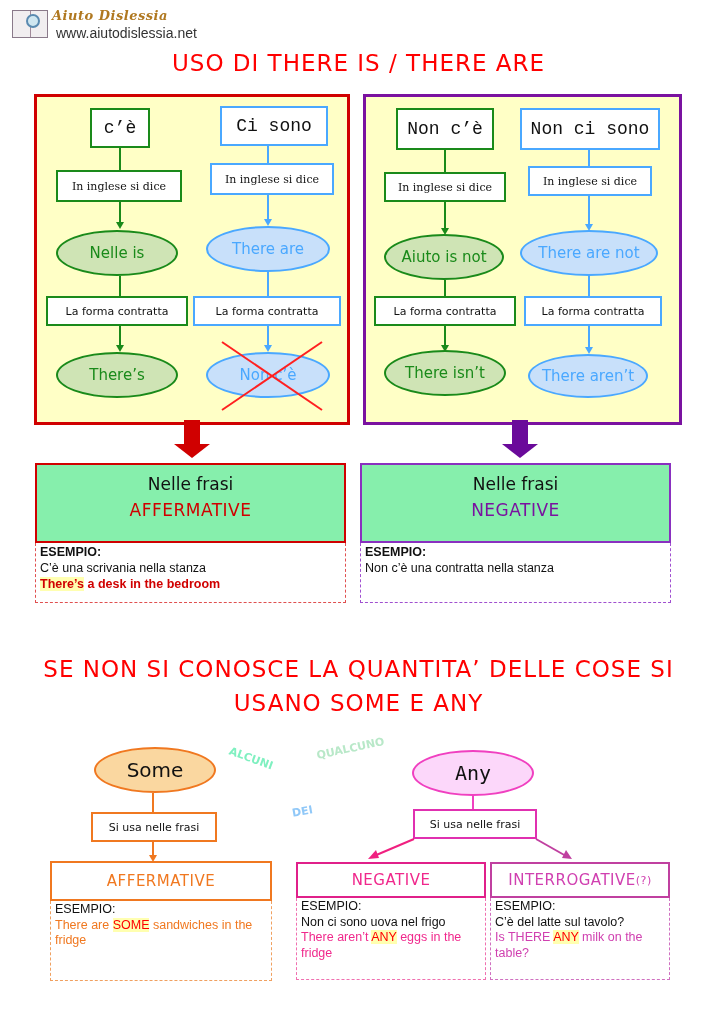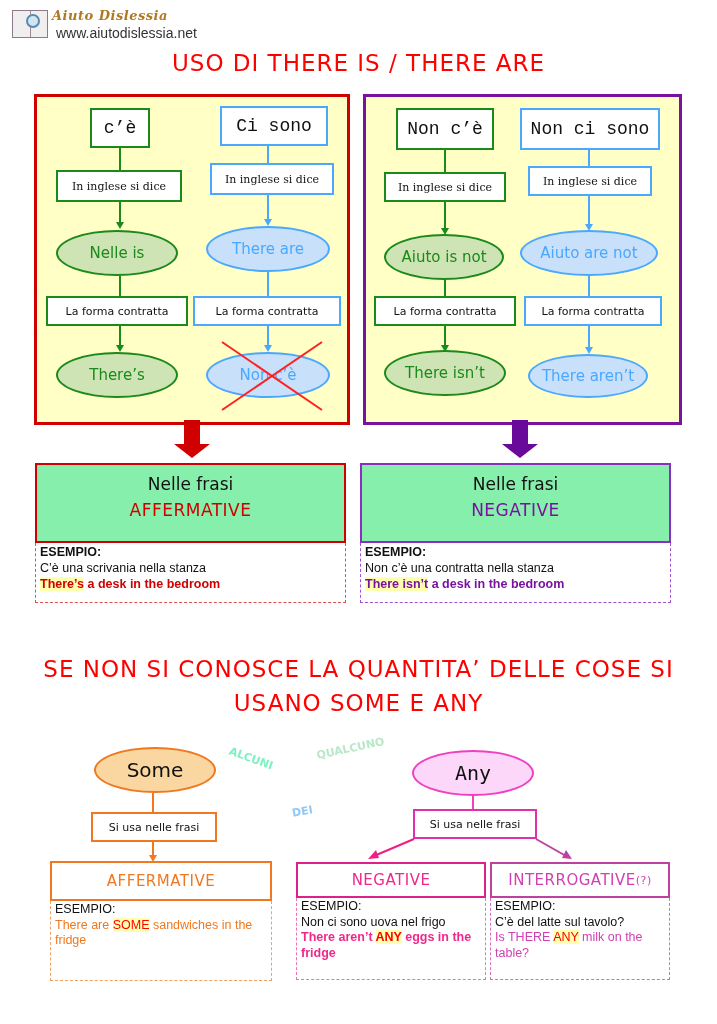--- a/index.html
+++ b/index.html
@@ -114,21 +114,21 @@
 <div class="box contr green" style="left:374px; top:296px; width:142px; height:30px;">La forma contratta</div>
 <div class="vline g" style="left:444px; top:326px; height:20px;"></div>
 <div class="arrowhead g" style="left:441px; top:345px;"></div>
 <div class="oval g" style="left:384px; top:350px; width:122px; height:46px;">There isn’t</div>
 
 <div class="box blue big" style="left:520px; top:108px; width:140px; height:42px;">Non ci sono</div>
 <div class="vline b" style="left:588px; top:150px; height:17px;"></div>
 <div class="box blue small" style="left:528px; top:166px; width:124px; height:30px;">In inglese si dice</div>
 <div class="vline b" style="left:588px; top:196px; height:29px;"></div>
 <div class="arrowhead b" style="left:585px; top:224px;"></div>
-<div class="oval b" style="left:520px; top:230px; width:138px; height:46px;">Aiuto are not</div>
+<div class="oval b" style="left:520px; top:230px; width:138px; height:46px;">There are not</div>
 <div class="vline b" style="left:588px; top:276px; height:21px;"></div>
 <div class="box contr blue" style="left:524px; top:296px; width:138px; height:30px;">La forma contratta</div>
 <div class="vline b" style="left:588px; top:326px; height:22px;"></div>
 <div class="arrowhead b" style="left:585px; top:347px;"></div>
 <div class="oval b" style="left:528px; top:354px; width:120px; height:44px;">There aren’t</div>
 
 <div class="bigarrow" style="left:174px; top:420px;">
   <div class="shaft" style="background:#d00000;"></div>
   <div class="head" style="border-top-color:#d00000;"></div>
 </div>
@@ -147,21 +147,20 @@
   <div style="color:#d00000; font-weight:bold;"><span class="hl">There’s</span><span> a desk in the bedroom</span></div>
 </div>
 
 <div class="result" style="left:360px; top:463px; width:311px; height:80px; border-color:#8a30c0;">
   <div class="l1">Nelle frasi</div>
   <div class="l2" style="color:#7a12a0;">NEGATIVE</div>
 </div>
 <div class="example" style="left:360px; top:543px; width:311px; height:60px; border-color:#a050d0;">
   <div class="h">ESEMPIO:</div>
   <div>Non c’è una contratta nella stanza</div>
-  <div style="color:#7a12a0; font-weight:bold;"><span class="hl">There isn’t</span><span> a desk in the bedroom</span></div>
 </div>
 
 <div class="abs title" style="top:656px;">SE NON SI CONOSCE LA QUANTITA’ DELLE COSE SI</div>
 <div class="abs title" style="top:690px;">USANO SOME E ANY</div>
 
 <div class="word" style="left:228px; top:752px; color:#7ff0c0; transform:rotate(20deg);">ALCUNI</div>
 <div class="word" style="left:316px; top:742px; color:#b8e8c8; transform:rotate(-12deg);">QUALCUNO</div>
 <div class="word" style="left:292px; top:805px; color:#90c8f8; transform:rotate(-10deg);">DEI</div>
 
 <div class="oval orange-oval" style="left:94px; top:747px; width:122px; height:46px;">Some</div>
@@ -181,21 +180,21 @@
 <svg class="abs" style="left:360px; top:836px;" width="220" height="28">
   <line x1="54" y1="3" x2="14" y2="20" stroke="#f02080" stroke-width="2"></line>
   <polygon points="8,23 16,14 19,22" fill="#f02080"></polygon>
   <line x1="176" y1="3" x2="206" y2="20" stroke="#c040a0" stroke-width="2"></line>
   <polygon points="212,23 202,22 206,14" fill="#c040a0"></polygon>
 </svg>
 <div class="header-box" style="left:296px; top:862px; width:190px; height:36px; border-color:#e0208a; color:#f0288c;">NEGATIVE</div>
 <div class="ex2" style="left:296px; top:898px; width:190px; height:82px; border-color:#f070b0;">
   <div>ESEMPIO:</div>
   <div>Non ci sono uova nel frigo</div>
-  <div style="color:#f0288c;font-weight:bold;"><span>There aren’t </span><span class="hl" style="color:#ff0000;">ANY</span><span> eggs in the fridge</span></div>
+  <div style="color:#f0288c;"><span>There aren’t </span><span class="hl" style="color:#ff0000;">ANY</span><span> eggs in the fridge</span></div>
 </div>
 <div class="header-box" style="left:490px; top:862px; width:180px; height:36px; border-color:#c040a0; color:#d040b0;">
     <span>INTERROGATIVE</span>
     <span style="font-size:11px;">(?)</span>
   </div>
 <div class="ex2" style="left:490px; top:898px; width:180px; height:82px; border-color:#d070c0;">
   <div>ESEMPIO:</div>
   <div>C’è del latte sul tavolo?</div>
   <div style="color:#d040b0;"><span>Is THERE </span><span class="hl" style="color:#ff0000;">ANY</span><span> milk on the table?</span></div>
 </div>

